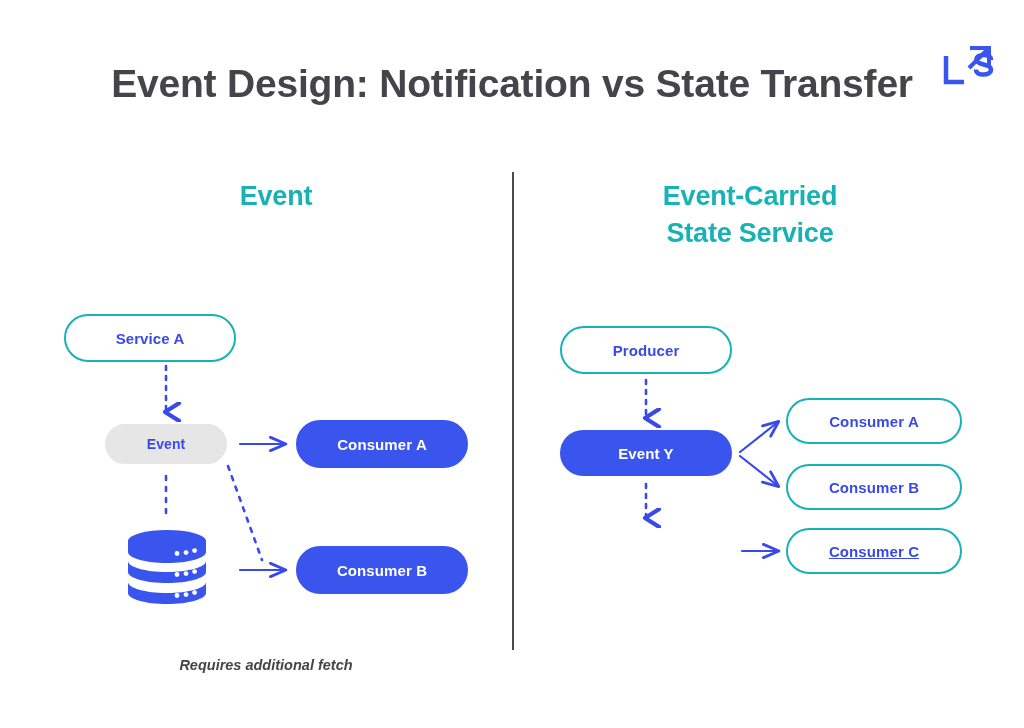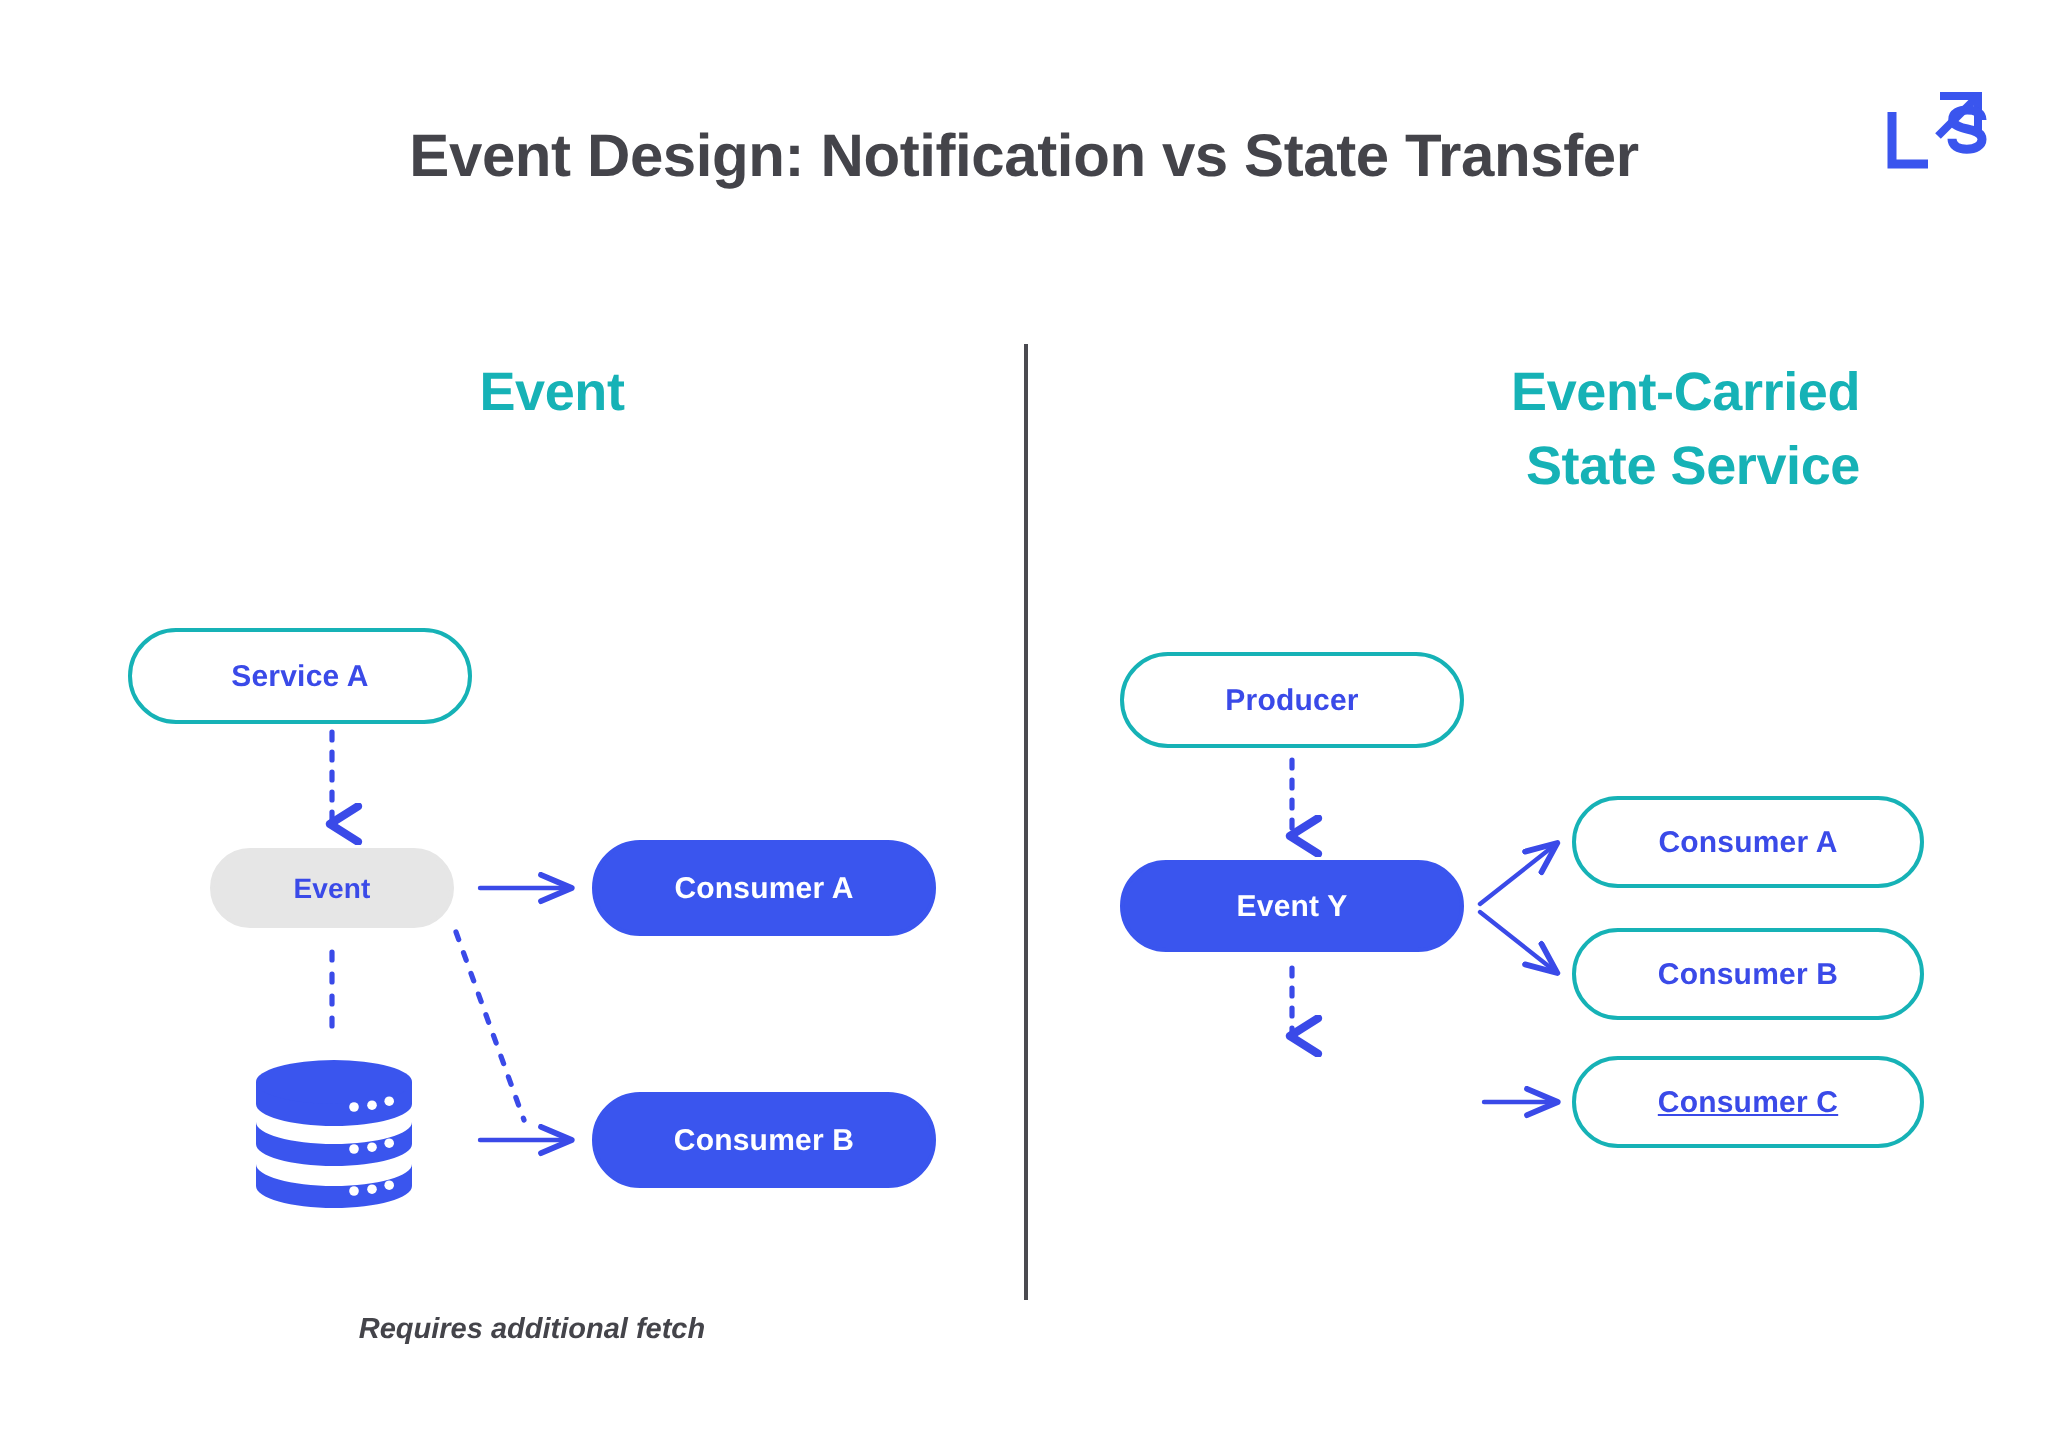--- a/index.html
+++ b/index.html
@@ -30,21 +30,21 @@
     height: 62px;
   }
 
   
   .title {
     position: absolute;
     left: 0;
     top: 62px;
     width: 1024px;
     text-align: center;
-    font-size: 30px;
+    font-size: 39px;
     font-weight: bold;
     color: #44444a;
     letter-spacing: -0.2px;
   }
 
   
   .divider {
     position: absolute;
     left: 512px;
     top: 172px;
@@ -57,21 +57,21 @@
   .col-heading {
     position: absolute;
     text-align: center;
     color: #16b2b6;
     font-size: 27px;
     font-weight: bold;
     line-height: 37px;
     letter-spacing: -0.2px;
   }
   .col-heading.left  { left: 96px;  top: 178px; width: 360px; }
-  .col-heading.right { left: 570px; top: 178px; width: 360px; text-align: right; }
+  .col-heading.right { left: 570px; top: 178px; width: 360px; }
 
   
   .footnote {
     position: absolute;
     text-align: center;
     color: #44444a;
     font-size: 14.5px;
     font-weight: bold;
     line-height: 20px;
   }

